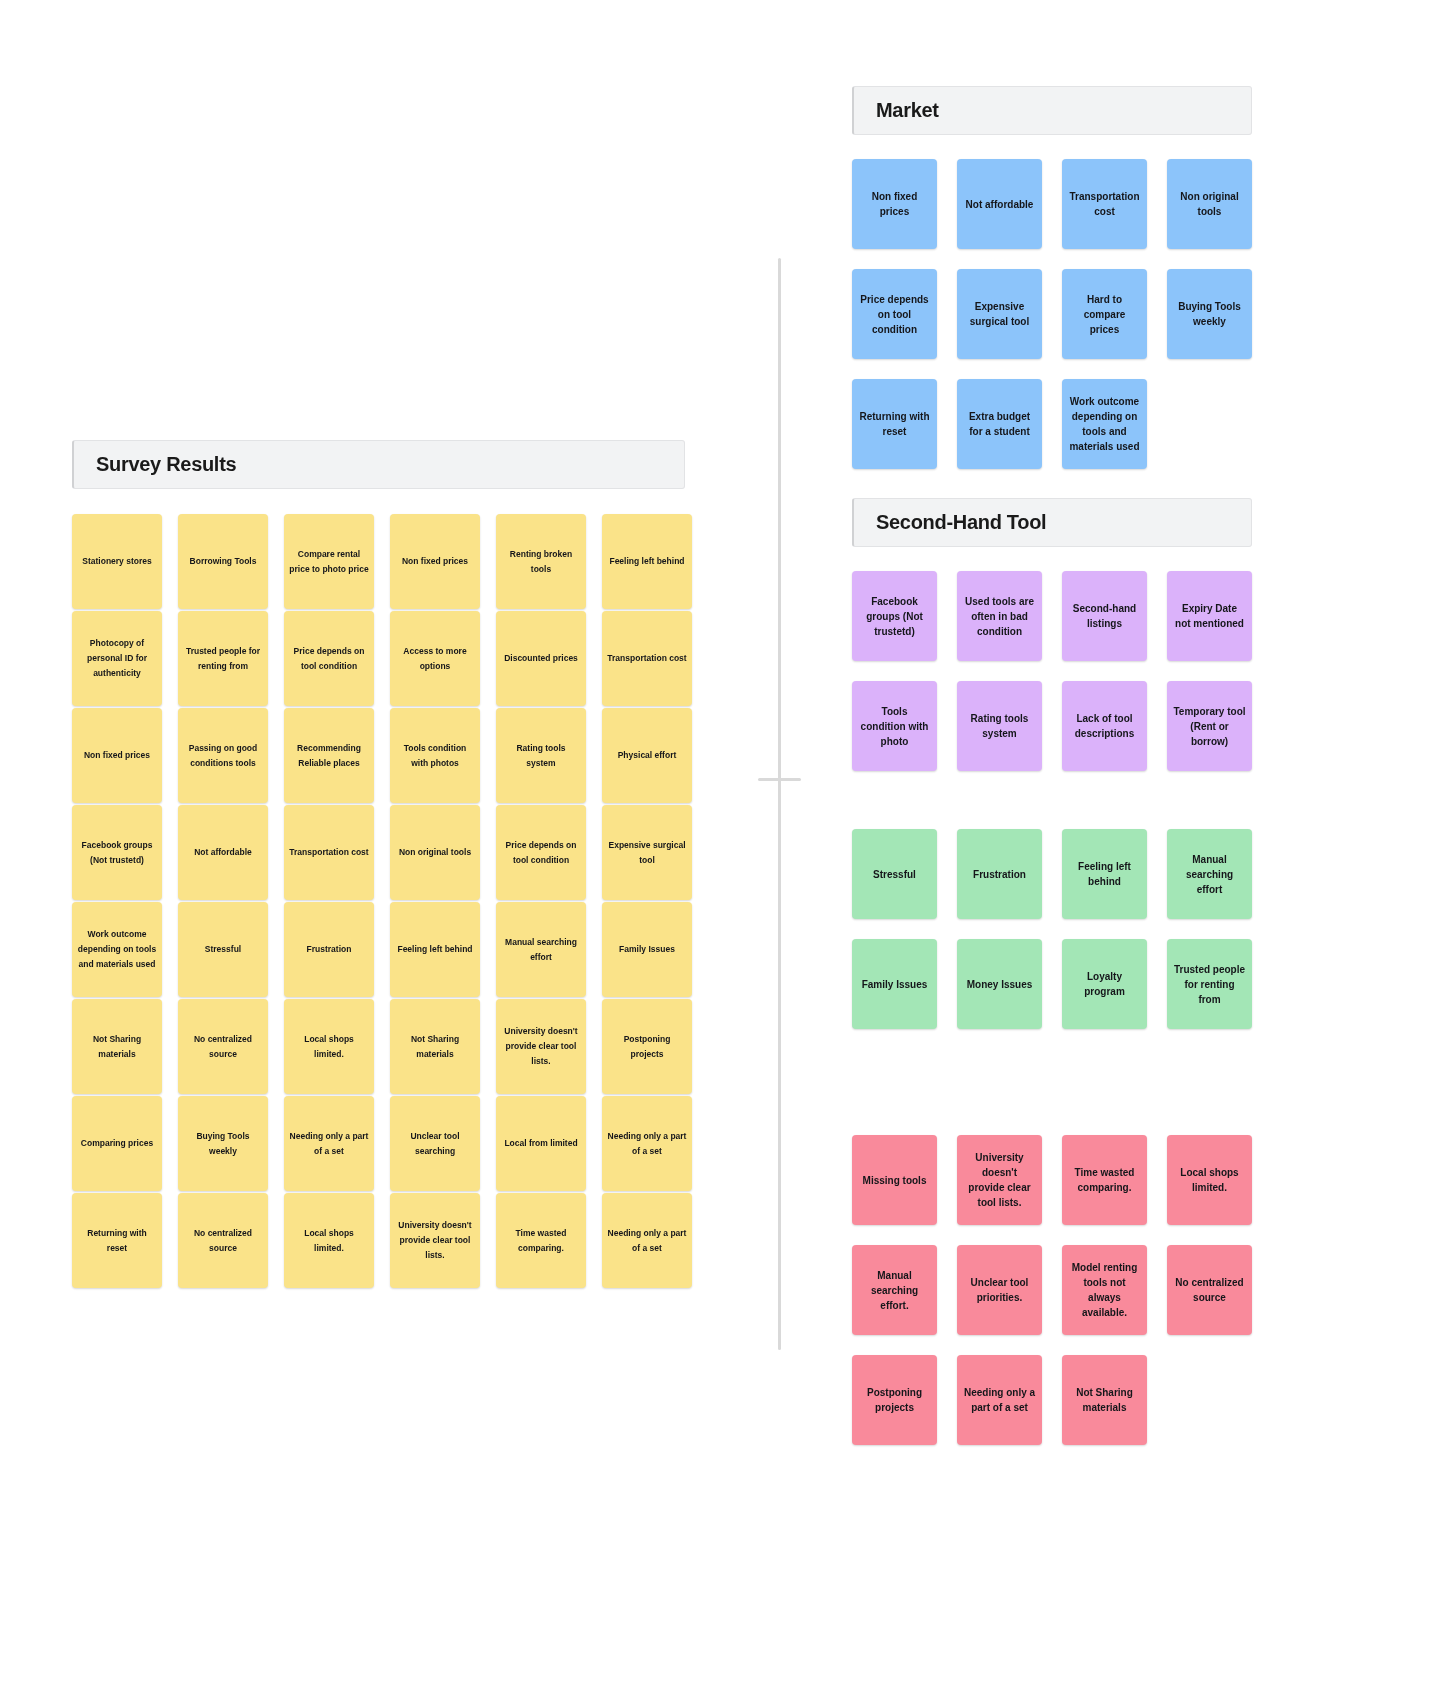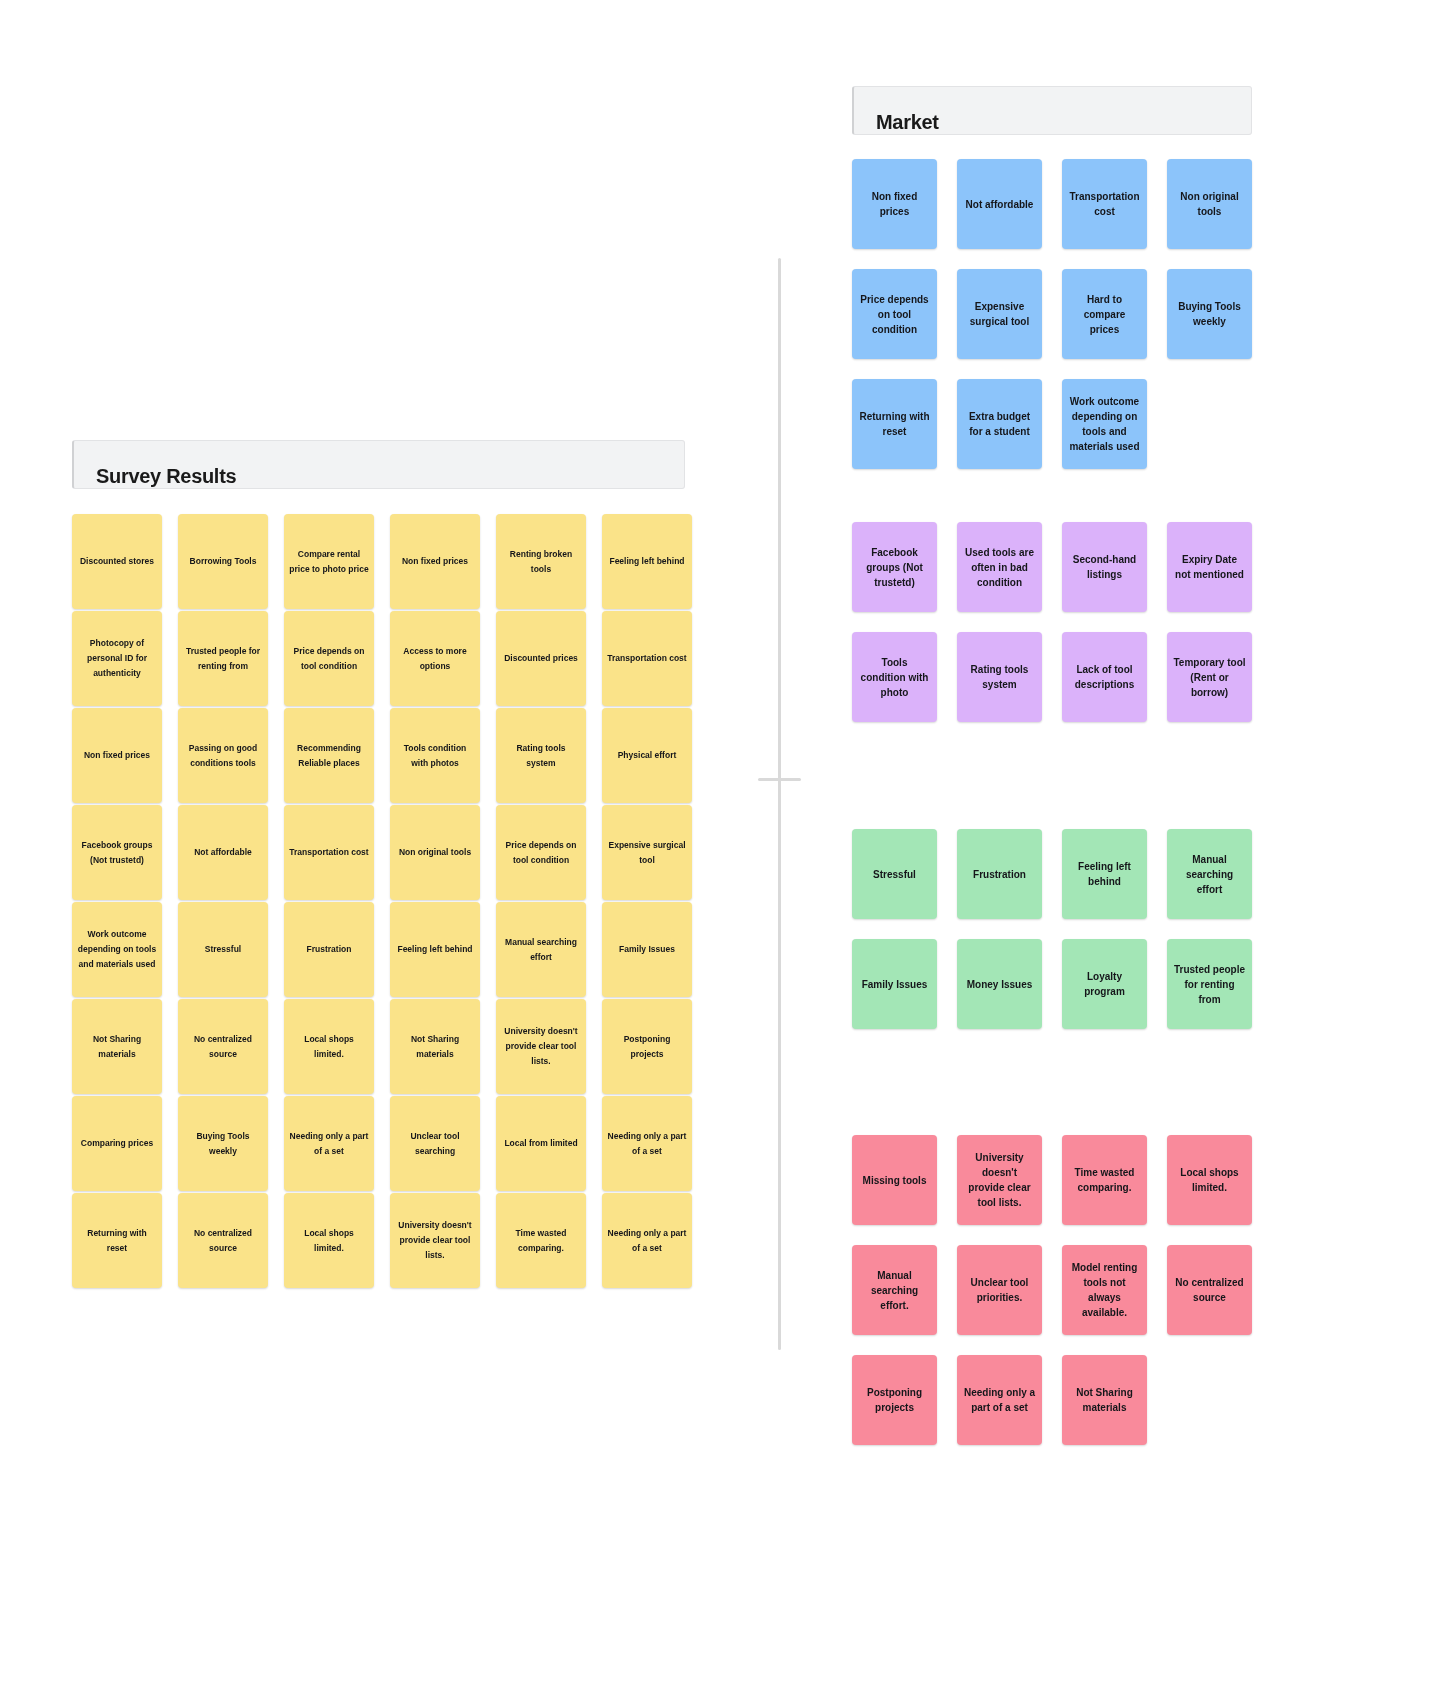--- a/index.html
+++ b/index.html
@@ -38,21 +38,21 @@
     border-radius: 2px;
   }
 
   
   .section-header {
     background: #f2f3f4;
     border: 1px solid #e2e3e5;
     border-left: 2px solid #d0d1d3;
     border-radius: 3px;
     display: flex;
-    align-items: flex-end;
+    align-items: center;
     padding: 0 22px;
     height: 49px;
   }
   .section-header .title {
     font-size: 20px;
     font-weight: bold;
     color: #1a1a1a;
     letter-spacing: -0.3px;
   }
 
@@ -127,21 +127,21 @@
 
   <div class="divider"></div>
   <div class="divider-handle"></div>
 
   <div id="survey-panel">
     <div class="section-header">
       <span class="title">Survey Results</span>
     </div>
     <div id="survey-grid">
         <div class="note">
-          <span>Discounted stores</span>
+          <span>Stationery stores</span>
         </div>
         <div class="note">
           <span>Borrowing Tools</span>
         </div>
         <div class="note">
           <span>Compare rental price to photo price</span>
         </div>
         <div class="note">
           <span>Non fixed prices</span>
         </div>
@@ -315,20 +315,23 @@
         <div class="note market">
           <span>Extra budget for a student</span>
         </div>
         <div class="note market">
           <span>Work outcome depending on tools and materials used</span>
         </div>
       </div>
   </div>
 
   <div id="secondhand-section" class="right-section">
+    <div class="section-header">
+      <span class="title">Second-Hand Tool</span>
+    </div>
     <div class="right-grid">
         <div class="note secondhand">
           <span>Facebook groups (Not trustetd)</span>
         </div>
         <div class="note secondhand">
           <span>Used tools are often in bad condition</span>
         </div>
         <div class="note secondhand">
           <span>Second-hand listings</span>
         </div>

